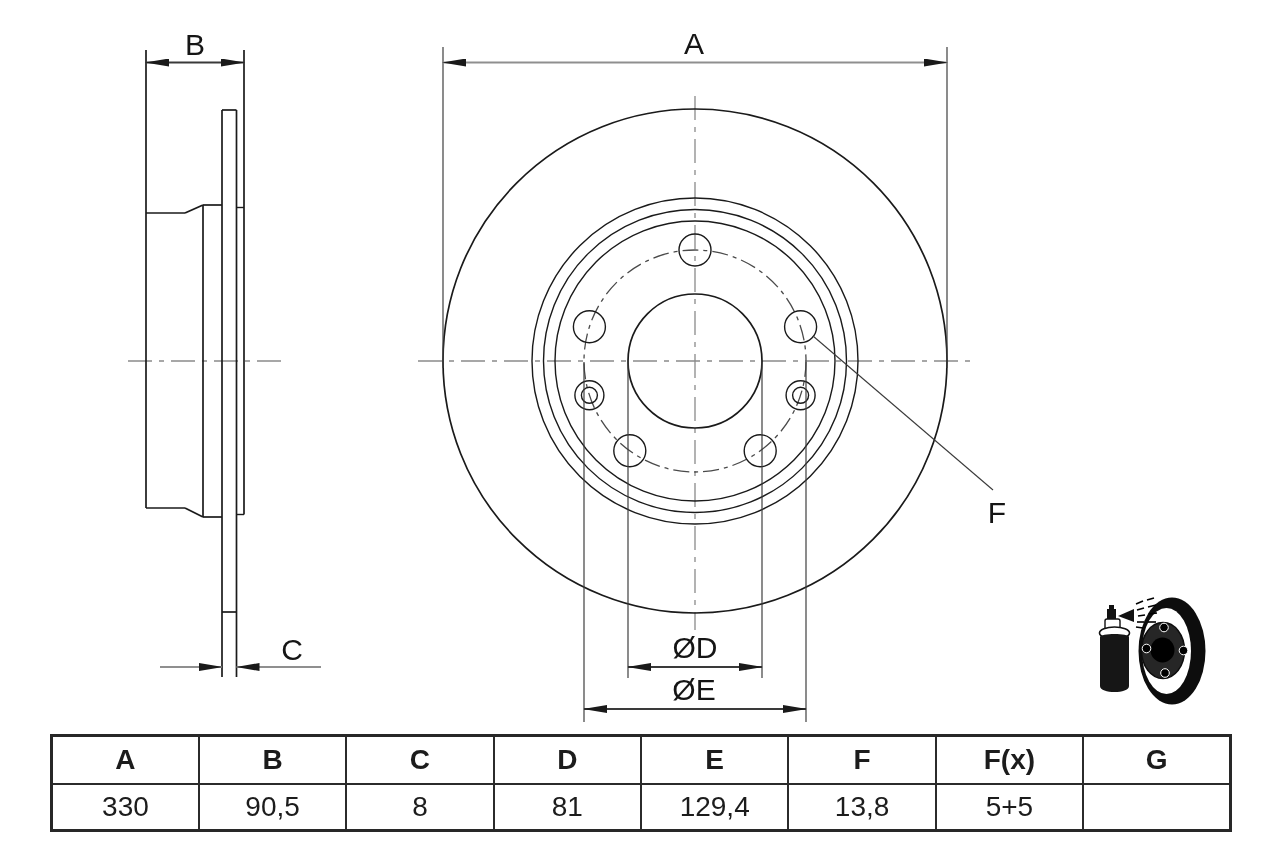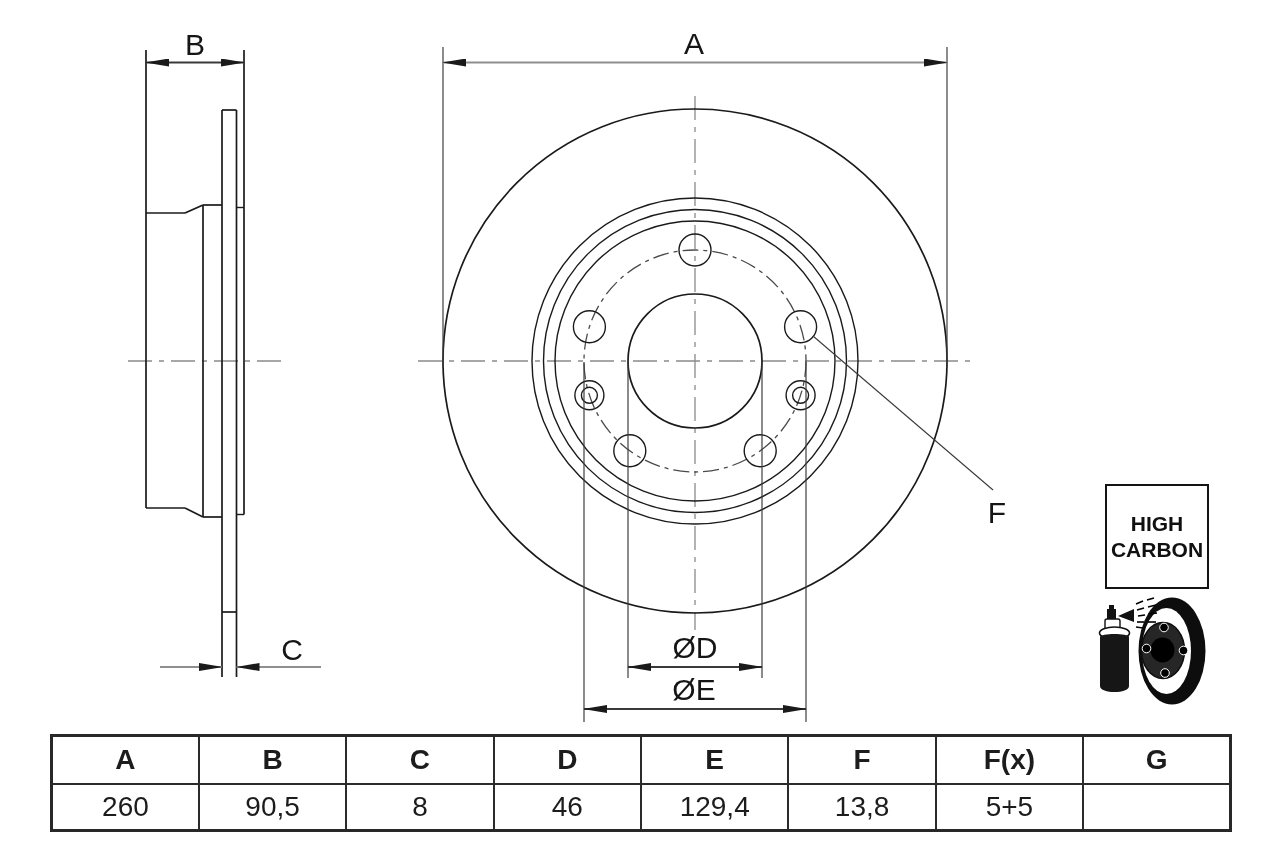--- a/index.html
+++ b/index.html
@@ -130,24 +130,20 @@
         <text class="lbl" x="694" y="700">ØE</text>
       </g>
 
       <g>
         <line class="leader" x1="813" y1="336" x2="993" y2="490"></line>
         <text class="lbl" x="997" y="523">F</text>
       </g>
     </g>
   </svg>
 
-  <div class="badge">
-    <div>HIGH</div>
-    <div>CARBON</div>
-  </div>
 
   <svg class="icon-svg" width="114" height="112" viewBox="0 0 114 112">
     <g>
       <ellipse cx="76" cy="55" rx="33.5" ry="53.5" fill="#0d0d0d"></ellipse>
       <ellipse cx="70.5" cy="55" rx="24.5" ry="43" fill="#ffffff"></ellipse>
       <ellipse cx="67" cy="54.5" rx="21.5" ry="28" fill="#262626" stroke="#0d0d0d" stroke-width="1.5"></ellipse>
       <ellipse cx="66.5" cy="54" rx="12" ry="12.5" fill="#000000"></ellipse>
       <circle cx="68" cy="31.5" r="4.3" fill="#000" stroke="#fff" stroke-width="1"></circle>
       <circle cx="69" cy="77" r="4.3" fill="#000" stroke="#fff" stroke-width="1"></circle>
       <circle cx="50.5" cy="52.5" r="4.3" fill="#000" stroke="#fff" stroke-width="1"></circle>
@@ -182,24 +178,24 @@
         <th>C</th>
         <th>D</th>
         <th>E</th>
         <th>F</th>
         <th>F(x)</th>
         <th>G</th>
       </tr>
     </thead>
     <tbody>
       <tr>
-        <td>260</td>
+        <td>330</td>
         <td>90,5</td>
         <td>8</td>
-        <td>46</td>
+        <td>81</td>
         <td>129,4</td>
         <td>13,8</td>
         <td>5+5</td>
         <td></td>
       </tr>
     </tbody>
   </table>
 
 </div>
 

